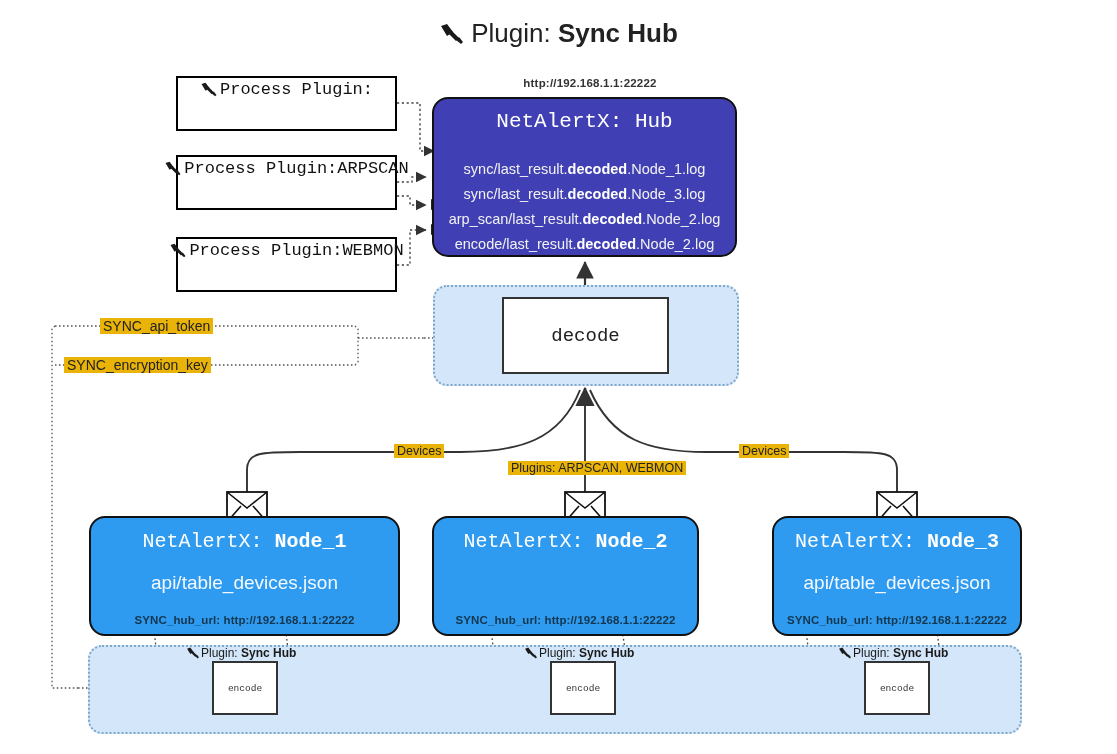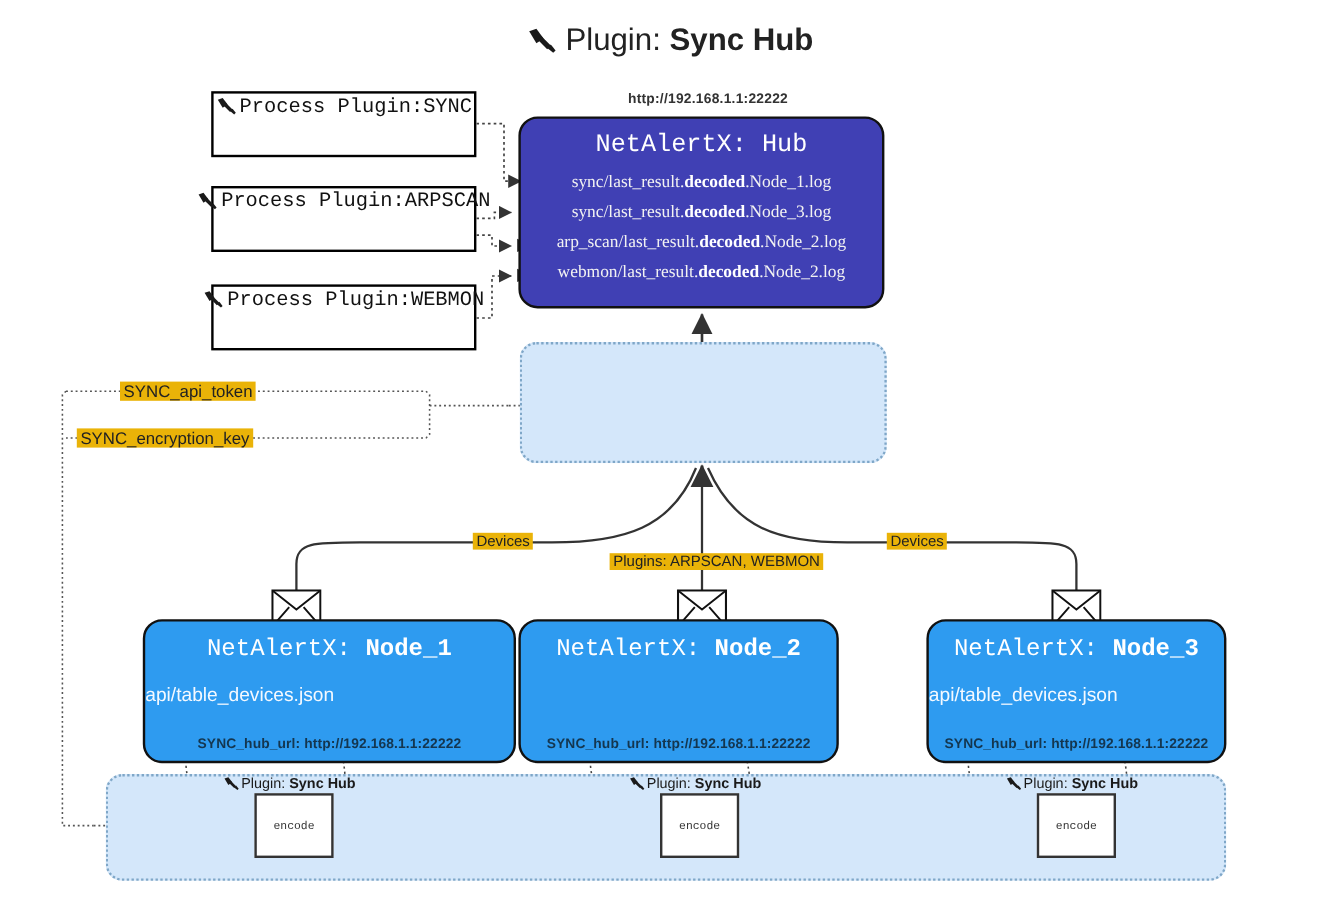--- a/index.html
+++ b/index.html
@@ -23,39 +23,39 @@
   .proc .pico{display:inline-block;vertical-align:-3px;margin-right:2px;}
 
   
   #hub-url{top:77px;left:455px;width:270px;text-align:center;font-size:11.5px;
            font-weight:bold;color:#333;letter-spacing:.2px;}
   #hub{left:432px;top:97px;width:305px;height:160px;border:2px solid #111;
        border-radius:16px;background:#4040b4;}
   #hub .hdr{font-family:"Liberation Mono",monospace;font-size:21px;color:#fff;
             text-align:center;margin-top:11px;}
   #hub .hdr b{font-weight:normal;}
-  #hub .rows{margin-top:7px;font-family:Liberation Serif, serif;}
+  #hub .rows{margin-top:24px;}
   #hub .row{color:#f2f2f2;font-size:14.5px;text-align:center;line-height:1.72;
             white-space:nowrap;}
   #hub .row b{font-weight:bold;color:#fff;}
 
   
   #dec-wrap{left:433px;top:285px;width:306px;height:101px;background:#d4e7fa;
             border:2px dotted #7fa7c8;border-radius:14px;}
   #decode{left:502px;top:297px;width:167px;height:77px;background:#fff;
           border:2px solid #333;display:flex;align-items:center;justify-content:center;
           font-family:"Liberation Mono",monospace;font-size:19px;color:#222;}
 
   
   .node{border:2px solid #111;border-radius:16px;background:#2e9bf0;}
   .node .hdr{font-family:"Liberation Mono",monospace;font-size:20px;color:#fff;
              text-align:center;margin-top:12px;}
   .node .hdr b{font-weight:bold;}
   .node .lines{margin-top:13px;}
-  .node .ln{color:#f4f9ff;font-size:16px;line-height:1.75;white-space:nowrap;}
+  .node .ln{color:#f4f9ff;font-size:19px;text-align:center;line-height:1.75;white-space:nowrap;}
   .node .url{position:absolute;left:0;right:0;bottom:8px;text-align:center;
              font-size:11.5px;font-weight:bold;color:#14364f;letter-spacing:.1px;}
 
   
   #enc-wrap{left:88px;top:645px;width:934px;height:89px;background:#d4e7fa;
             border:2px dotted #7fa7c8;border-radius:14px;}
   .enc-box{width:66px;height:54px;background:#fff;border:2px solid #333;
            display:flex;align-items:center;justify-content:center;
            font-family:"Liberation Mono",monospace;font-size:9.5px;color:#333;}
   .enc-cap{font-size:12px;color:#1a1a1a;white-space:nowrap;}
@@ -142,21 +142,20 @@
   </div>
 
   <div class="abs proc" style="left:176px;top:76px;width:221px;height:55px;">
     <div class="l1"><span class="pico"><svg width="18" height="15" viewBox="0 0 26 22">
         <g fill="#1a1a1a">
               <path d="M2,3 L8,1 L14,9 L8,13 z"></path>
               <path d="M12,7 L20,15 L17,18 L9,10 z"></path>
         <path d="M17,17 L22,21 L24,19 L20,14 z"></path>
             </g>
           </svg></span><span>Process Plugin:</span></div>
-    <div>SYNC</div>
   </div>
 
   <div class="abs proc" style="left:176px;top:155px;width:221px;height:55px;">
     <div class="l1"><span class="pico"><svg width="18" height="15" viewBox="0 0 26 22">
         <g fill="#1a1a1a">
               <path d="M2,3 L8,1 L14,9 L8,13 z"></path>
               <path d="M12,7 L20,15 L17,18 L9,10 z"></path>
         <path d="M17,17 L22,21 L24,19 L20,14 z"></path>
             </g>
           </svg></span><span>Process Plugin:</span></div>
@@ -174,25 +173,26 @@
     <div>WEBMON</div>
   </div>
 
   <div class="abs" id="hub-url">http://192.168.1.1:22222</div>
   <div class="abs" id="hub">
     <div class="hdr"><span>NetAlertX: </span><b>Hub</b></div>
     <div class="rows">
       <div class="row"><span>sync/last_result.</span><b>decoded</b><span>.Node_1.log</span></div>
       <div class="row"><span>sync/last_result.</span><b>decoded</b><span>.Node_3.log</span></div>
       <div class="row"><span>arp_scan/last_result.</span><b>decoded</b><span>.Node_2.log</span></div>
-      <div class="row"><span>webmon/last_result.</span><b>decoded</b><span>.Node_2.log</span></div>
+      <div class="row"><span>encode/last_result.</span><b>decoded</b><span>.Node_2.log</span></div>
     </div>
   </div>
 
   <div class="abs" id="dec-wrap"></div>
+  <div class="abs" id="decode">decode</div>
 
   <div class="abs elabel" style="left:100px;top:318px;font-size:14px;">SYNC_api_token</div>
   <div class="abs elabel" style="left:64px;top:357px;font-size:14px;text-align:center;">SYNC_encryption_key</div>
 
   <div class="abs elabel" style="left:394px;top:444px;">Devices</div>
   <div class="abs elabel" style="left:739px;top:444px;">Devices</div>
   <div class="abs elabel" style="left:508px;top:461px;">Plugins: ARPSCAN, WEBMON</div>
 
   <div class="abs" style="left:226px;top:491px;">
     <svg width="42" height="32" viewBox="0 0 42 32">
@@ -209,21 +209,21 @@
     </svg>
   </div>
   <div class="abs" style="left:876px;top:491px;">
     <svg width="42" height="32" viewBox="0 0 42 32">
       <rect x="1" y="1" width="40" height="30" fill="#fff" stroke="#111" stroke-width="1.8"></rect>
       <path d="M1,1 L21,17 L41,1" fill="none" stroke="#111" stroke-width="1.6"></path>
       <path d="M1,31 L15,15 M41,31 L27,15" fill="none" stroke="#111" stroke-width="1.6"></path>
     </svg>
   </div>
 
-  <div class="abs node" style="left:89px;top:516px;width:311px;height:120px;margin-left:30px;">
+  <div class="abs node" style="left:89px;top:516px;width:311px;height:120px;">
     <div class="hdr"><span>NetAlertX: </span><b>Node_1</b></div>
     <div class="lines">
       <div class="ln">api/table_devices.json</div>
     </div>
     <div class="url">SYNC_hub_url: http://192.168.1.1:22222</div>
   </div>
 
   <div class="abs node" style="left:432px;top:516px;width:267px;height:120px;">
     <div class="hdr"><span>NetAlertX: </span><b>Node_2</b></div>
     <div class="url">SYNC_hub_url: http://192.168.1.1:22222</div>

